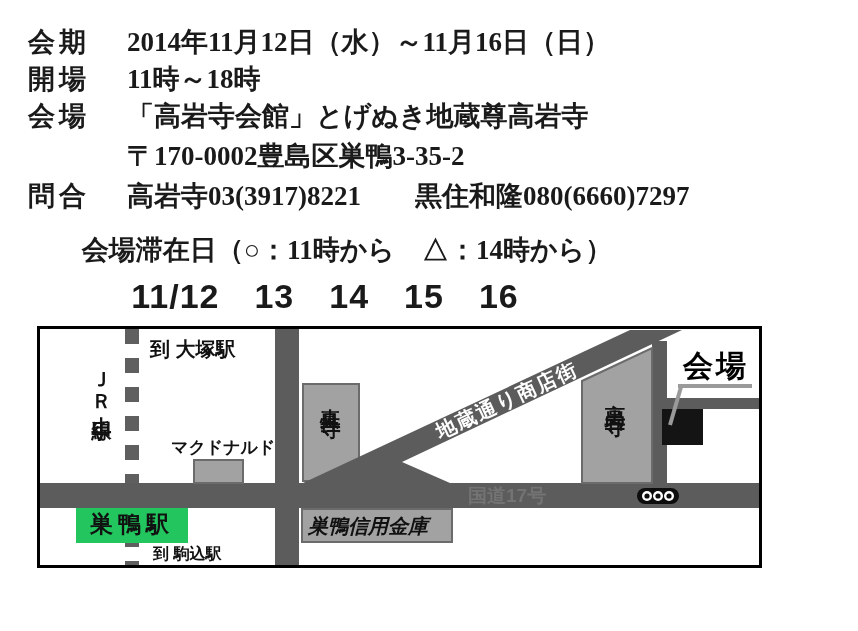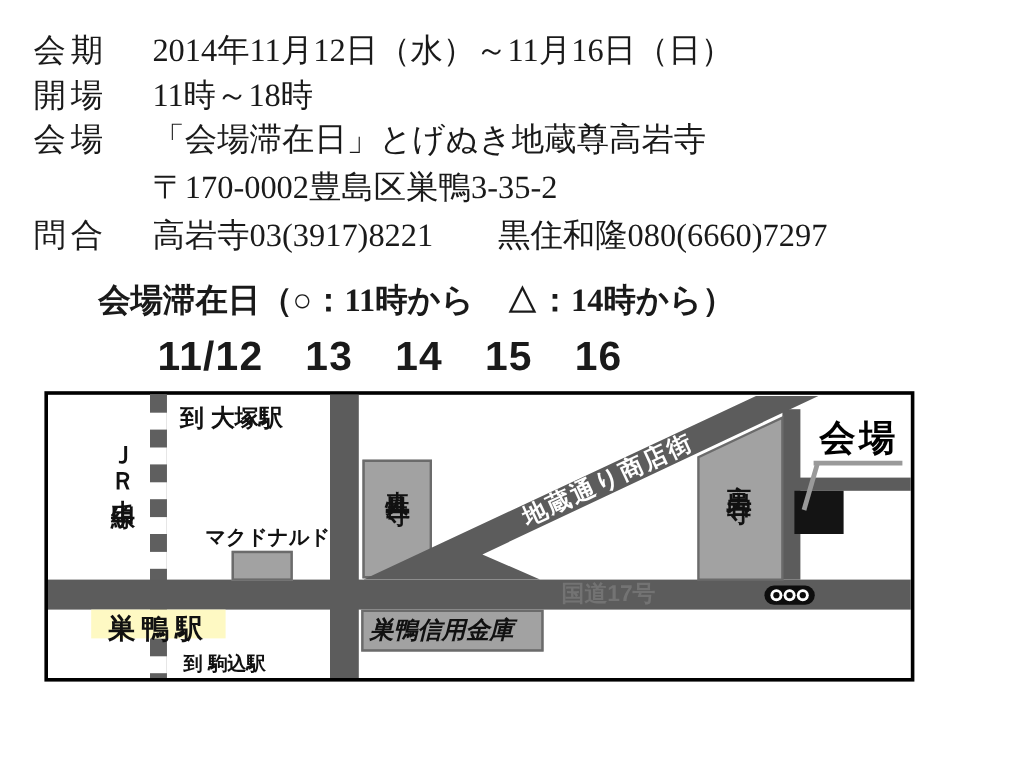--- a/index.html
+++ b/index.html
@@ -1,20 +1,20 @@
 <!DOCTYPE html>
 <html><head>
 <meta charset="utf-8">
 <style>
   html,body{margin:0;padding:0;background:#fff;}
   .page{position:relative;width:858px;height:631px;background:#ffffff;overflow:hidden;
         font-family:"Liberation Serif","DejaVu Serif",serif;color:#1a1a1a;}
 
   
-  .info-row{position:absolute;left:0;width:858px;height:34px;white-space:nowrap;}
+  .info-row{position:absolute;left:0;width:858px;height:34px;white-space:nowrap;font-weight:bold;}
   .info-label{position:absolute;left:28px;top:0;font-size:27px;letter-spacing:4px;}
   .info-value{position:absolute;left:127px;top:0;font-size:27px;}
 
   
   .sched-a{position:absolute;left:0;top:232px;width:694px;text-align:center;
            font-family:Liberation Serif, serif;font-weight:bold;
            font-size:27px;white-space:nowrap;}
   .sched-b{position:absolute;left:0;top:274px;width:650px;text-align:center;
            font-family:"Liberation Sans","DejaVu Sans",sans-serif;font-weight:bold;
            font-size:34px;letter-spacing:1px;white-space:nowrap;}
@@ -53,21 +53,21 @@
   <div class="info-row" style="top:24px">
     <span class="info-label">会期</span>
     <span class="info-value">2014年11月12日（水）～11月16日（日）</span>
   </div>
   <div class="info-row" style="top:61px">
     <span class="info-label">開場</span>
     <span class="info-value">11時～18時</span>
   </div>
   <div class="info-row" style="top:98px">
     <span class="info-label">会場</span>
-    <span class="info-value">「会場滞在日」とげぬき地蔵尊高岩寺</span>
+    <span class="info-value">「高岩寺会館」とげぬき地蔵尊高岩寺</span>
   </div>
   <div class="info-row" style="top:138px">
     <span class="info-label"></span>
     <span class="info-value">〒170-0002豊島区巣鴨3-35-2</span>
   </div>
   <div class="info-row" style="top:178px">
     <span class="info-label">問合</span>
     <span class="info-value">高岩寺03(3917)8221　　黒住和隆080(6660)7297</span>
   </div>
 
@@ -99,21 +99,21 @@
         <circle cx="607" cy="167" r="5" fill="#ffffff"></circle>
         <circle cx="618" cy="167" r="5" fill="#ffffff"></circle>
         <circle cx="629" cy="167" r="5" fill="#ffffff"></circle>
         <circle cx="607" cy="167" r="2.6" fill="#0d0d0d"></circle>
         <circle cx="618" cy="167" r="2.6" fill="#0d0d0d"></circle>
         <circle cx="629" cy="167" r="2.6" fill="#0d0d0d"></circle>
       </g>
     </svg>
 
     <div class="bldg" style="left:153px;top:130px;width:51px;height:25px;"></div>
-    <div class="bldg" style="left:36px;top:179px;width:112px;height:24px;border:none;background:#fef9c3;">
+    <div class="bldg" style="left:36px;top:179px;width:112px;height:35px;border:none;background:#22c55e;">
       <div class="bldg-text" style="left:0;top:5px;width:112px;text-align:center;font-size:23px;letter-spacing:5px;">巣鴨駅</div>
     </div>
     <div class="bldg" style="left:261px;top:179px;width:152px;height:35px;font-style:italic;">
       <div class="bldg-text" style="left:0;top:6px;width:130px;text-align:center;font-size:20px;">巣鴨信用金庫</div>
     </div>
 
     <div class="maplabel" style="left:110px;top:10px;font-size:20px;">到 大塚駅</div>
     <div class="maplabel vtext" style="left:52px;top:28px;font-size:20px;letter-spacing:2px;">ＪＲ山手線</div>
     <div class="maplabel" style="left:131px;top:110px;font-size:17px;">マクドナルド</div>
     <div class="maplabel" style="left:113px;top:217px;font-size:16px;text-align:center;">到 駒込駅</div>

